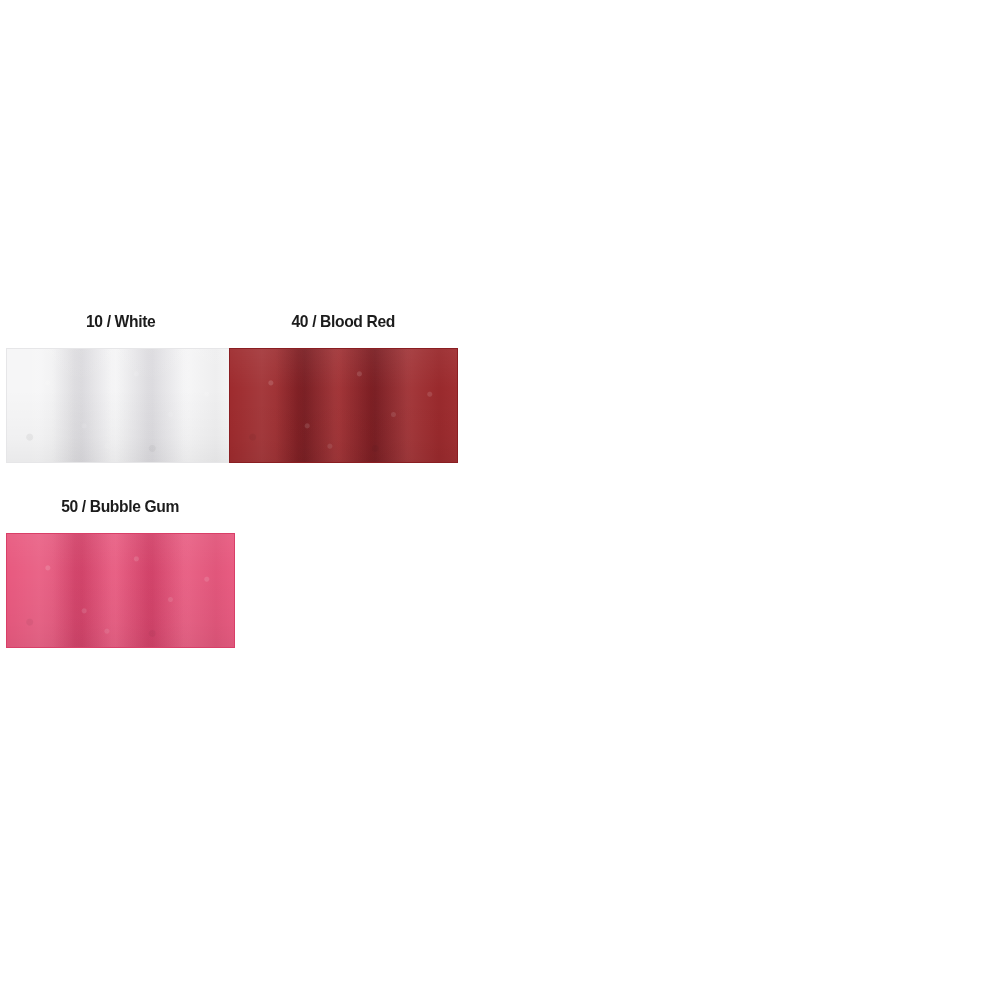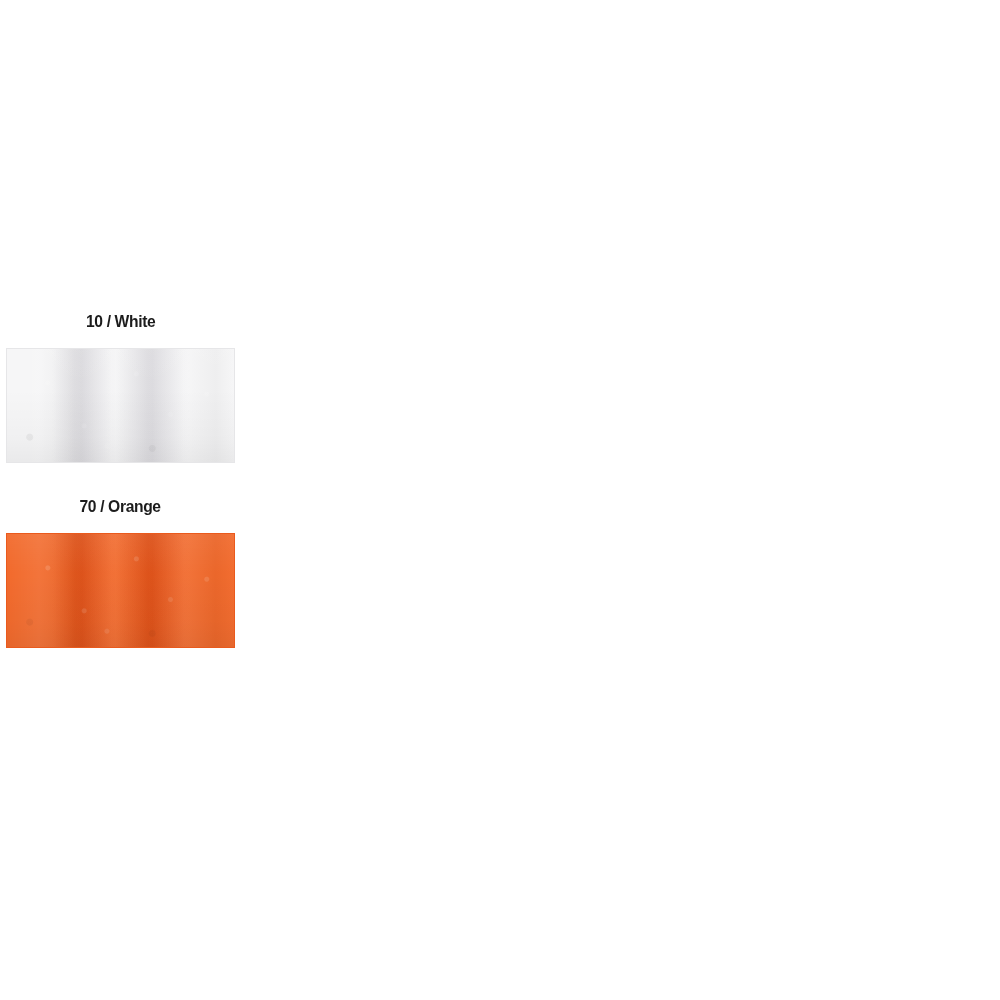--- a/index.html
+++ b/index.html
@@ -127,33 +127,41 @@
         <div class="swatch-label">10 / White</div>
         <div class="swatch-chip" style="background: linear-gradient(90deg, rgb(246, 246, 247) 0%, rgb(246, 246, 247) 20%, rgb(227, 226, 230) 33%, rgb(246, 246, 247) 48%, rgb(227, 226, 230) 64%, rgb(246, 246, 247) 80%, rgb(246, 246, 247) 100%); border: 1px solid rgb(230, 230, 232);">
           <div class="band"></div>
           <div class="speck"></div>
           <div class="shade"></div>
         </div>
       </div>
 
 
 
+      <div class="swatch-cell">
+        <div class="swatch-label">40 / Blood Red</div>
+        <div class="swatch-chip" style="background: linear-gradient(90deg, rgb(158, 43, 46) 0%, rgb(158, 43, 46) 20%, rgb(126, 31, 36) 33%, rgb(158, 43, 46) 48%, rgb(126, 31, 36) 64%, rgb(158, 43, 46) 80%, rgb(158, 43, 46) 100%); border: 1px solid rgb(138, 30, 34);">
+          <div class="band"></div>
+          <div class="speck"></div>
+          <div class="shade"></div>
+        </div>
+      </div>
 
     </div>
 
     <div class="swatch-row">
 
-
-
       <div class="swatch-cell">
-        <div class="swatch-label">70 / Orange</div>
-        <div class="swatch-chip" style="background: linear-gradient(90deg, rgb(242, 106, 44) 0%, rgb(242, 106, 44) 20%, rgb(228, 84, 26) 33%, rgb(242, 106, 44) 48%, rgb(228, 84, 26) 64%, rgb(242, 106, 44) 80%, rgb(242, 106, 44) 100%); border: 1px solid rgb(234, 90, 29);">
+        <div class="swatch-label">50 / Bubble Gum</div>
+        <div class="swatch-chip" style="background: linear-gradient(90deg, rgb(232, 89, 127) 0%, rgb(232, 89, 127) 20%, rgb(216, 68, 108) 33%, rgb(232, 89, 127) 48%, rgb(216, 68, 108) 64%, rgb(232, 89, 127) 80%, rgb(232, 89, 127) 100%); border: 1px solid rgb(217, 63, 104);">
           <div class="band"></div>
           <div class="speck"></div>
           <div class="shade"></div>
         </div>
       </div>
+
+
 
 
     </div>
 
   </div>
 </div>
 
 </body></html>

